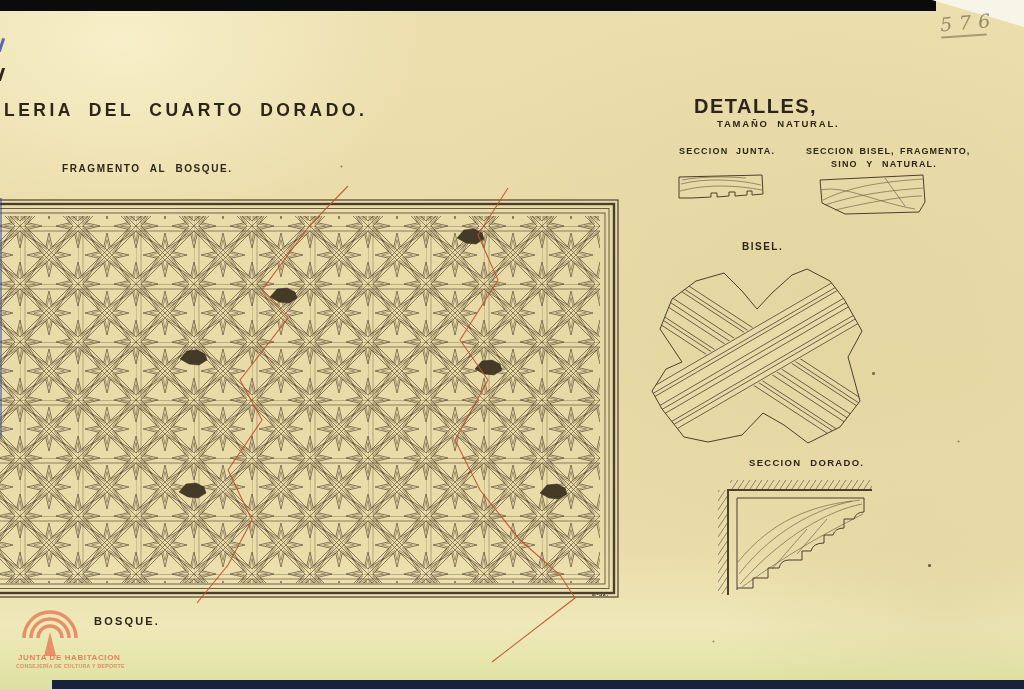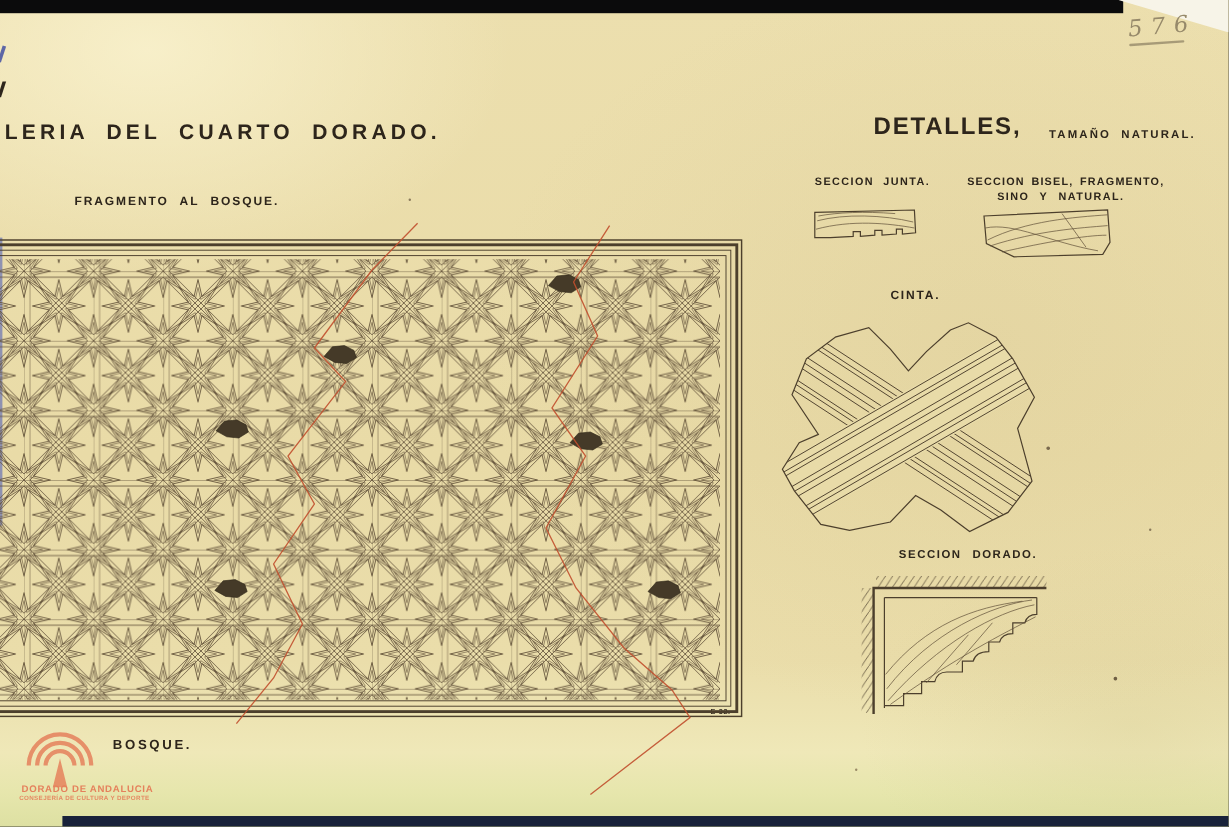--- a/index.html
+++ b/index.html
@@ -20,21 +20,21 @@
   .scan-bar-bottom{left:52px;top:680px;width:972px;height:9px;background:var(--c-bar_bottom,#18223a);}
   .edge-blue{left:0;top:198px;width:2px;height:240px;background:#7079b4;opacity:.75;}
   .mark-blue{left:0;top:38px;width:3px;height:14px;background:#3846a0;transform:rotate(18deg);opacity:.8;}
   .title{left:4px;top:64px;font-size:17.5px;letter-spacing:3.5px;word-spacing:7px;margin-top:36px;}
   .title-cut{left:0;top:68px;width:3px;height:13px;background:var(--c-text,#2d251b);transform:skewX(-18deg);}
   .pencil{left:940px;top:11px;font-size:19px;color:var(--c-pencil,#96896a);
     font-family:"DejaVu Serif",serif;font-style:italic;letter-spacing:7px;transform:rotate(-5deg);}
   .pencil-underline{left:941px;top:35px;width:46px;height:2px;background:var(--c-pencil,#96896a);
     transform:rotate(-4deg);border-radius:2px;opacity:.8;}
   .lbl-habitacion{left:62px;top:163px;font-size:10px;letter-spacing:1.6px;word-spacing:5px;}
-  .details-head{left:728px;top:95px;display:flex;align-items:flex-end;}
+  .details-head{left:694px;top:95px;display:flex;align-items:flex-start;flex-direction:column;}
   .details-head .big{font-size:20px;letter-spacing:1.5px;}
   .details-head .small{font-size:9.5px;letter-spacing:1.8px;word-spacing:4px;margin-left:23px;}
   .lbl-cinta{left:679px;top:146px;font-size:9px;letter-spacing:1.2px;word-spacing:4px;}
   .lbl-bisel1{left:806px;top:146px;font-size:9px;letter-spacing:1px;word-spacing:2px;}
   .lbl-bisel2{left:831px;top:159px;font-size:9px;letter-spacing:1.2px;word-spacing:5px;}
   .lbl-lazo{left:742px;top:241px;font-size:10px;letter-spacing:1.5px;}
   .lbl-moldura{left:749px;top:457px;font-size:9.5px;letter-spacing:1.3px;word-spacing:5px;}
   .lbl-patio{left:94px;top:615px;font-size:11px;letter-spacing:2.2px;}
   .plate-mark{left:592px;top:591px;font-size:6px;letter-spacing:.5px;color:#3a3126;font-weight:700;}
   .stamp-t1{left:18px;top:653px;font-size:8px;font-weight:700;letter-spacing:.6px;
@@ -72,21 +72,21 @@
   <div class="abs pencil-underline"></div>
   <div class="abs stencil lbl-habitacion">FRAGMENTO AL BOSQUE.</div>
 
   <div class="abs details-head">
     <span class="stencil big">DETALLES,</span>
     <span class="stencil small">TAMAÑO NATURAL.</span>
   </div>
   <div class="abs stencil lbl-cinta">SECCION JUNTA.</div>
   <div class="abs stencil lbl-bisel1">SECCION BISEL, FRAGMENTO,</div>
   <div class="abs stencil lbl-bisel2">SINO Y NATURAL.</div>
-  <div class="abs stencil lbl-lazo">CINTA.</div>
+  <div class="abs stencil lbl-lazo">BISEL.</div>
   <div class="abs stencil lbl-moldura">SECCION DORADO.</div>
   <div class="abs stencil lbl-patio">BOSQUE.</div>
   <div class="abs plate-mark">E-32.</div>
 
   <svg class="abs" style="left:-38px;top:168px" width="660" height="500" viewBox="0 0 660 500">
     <defs>
       <path id="star8" d="M51,29 L36.9,32.3 L44.6,44.6 L32.3,36.9 L29,51 L25.7,36.9 L13.4,44.6 L21.1,32.3 L7,29 L21.1,25.7 L13.4,13.4 L25.7,21.1 L29,7 L32.3,21.1 L44.6,13.4 L36.9,25.7 Z"></path>
       <g id="starG" class="stroke-pat" stroke-width="0.75">
         <use href="#star8"></use>
         <use href="#star8" transform="translate(29,29) scale(0.7) translate(-29,-29)"></use>
@@ -219,16 +219,16 @@
   </svg>
 
   <svg class="abs" style="left:14px;top:598px" width="110" height="64" viewBox="0 0 110 64">
     <g class="stroke-logo" stroke-width="3.5" opacity=".85">
       <path d="M10,40 A26,26 0 0 1 62,40"></path>
       <path d="M17,40 A19,19 0 0 1 55,40"></path>
       <path d="M24,40 A12,12 0 0 1 48,40"></path>
     </g>
     <polygon class="fill-logo" points="36,34 30,58 42,58" opacity=".85"></polygon>
   </svg>
-  <div class="abs stamp-t1">DORADO DE ANDALUCIA</div>
+  <div class="abs stamp-t1">JUNTA DE HABITACION</div>
   <div class="abs stamp-t2">CONSEJERÍA DE CULTURA Y DEPORTE</div>
 
 </div>
 
 </body></html>

